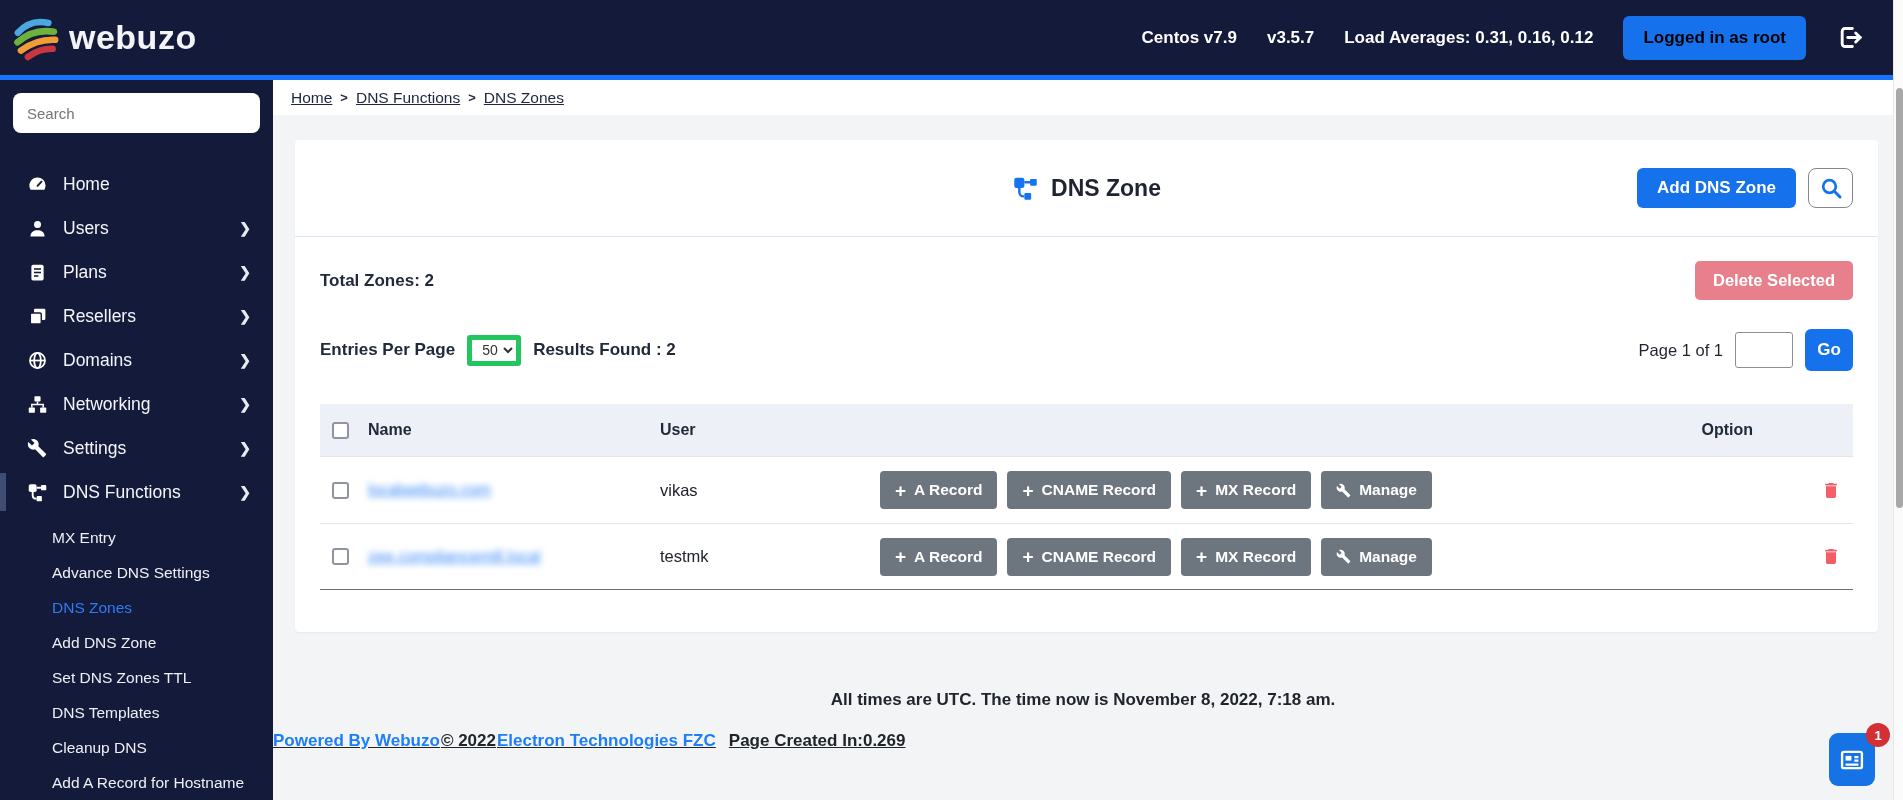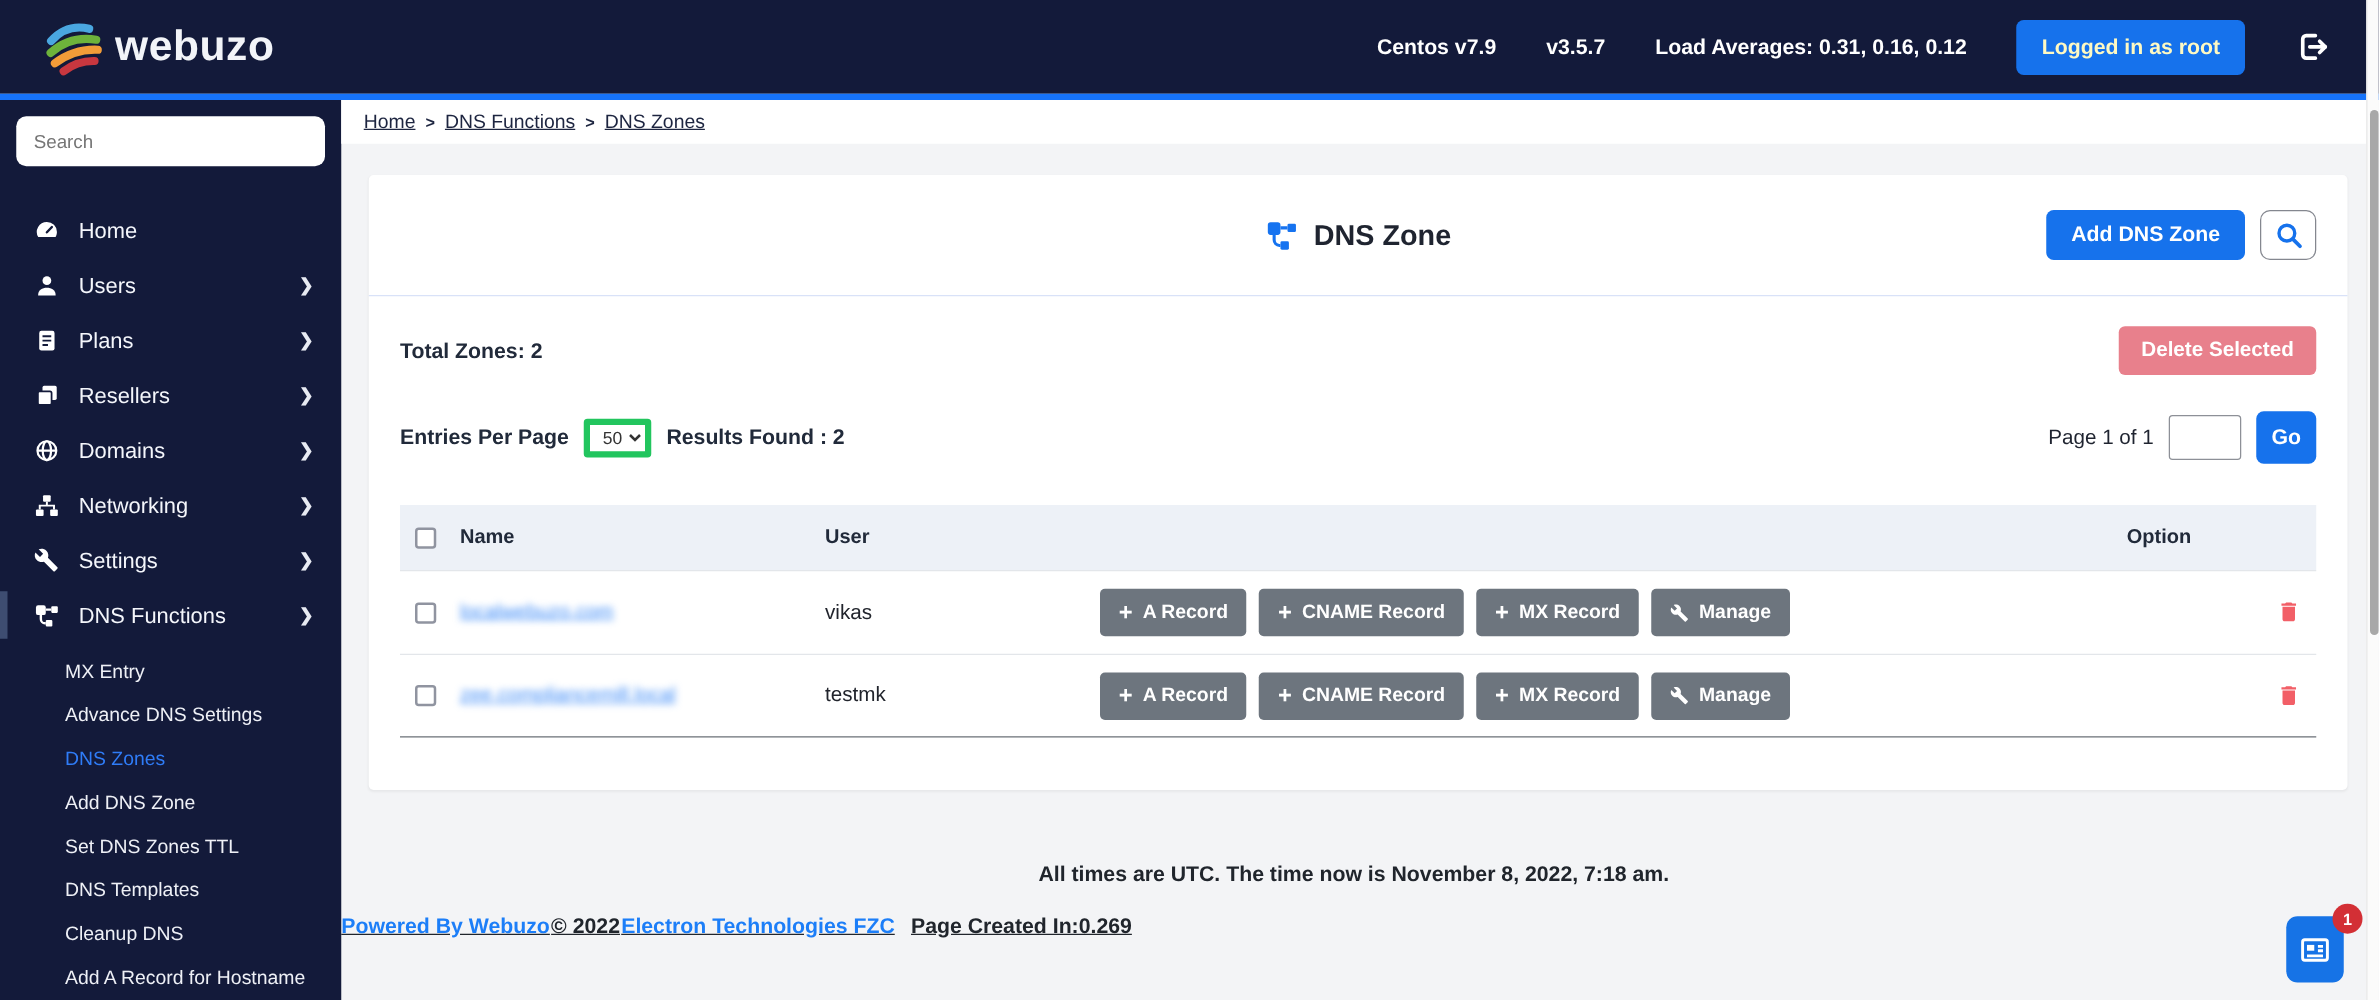--- a/index.html
+++ b/index.html
@@ -2,25 +2,25 @@
 <html><head>
 <meta charset="utf-8">
 <style>
   * { margin:0; padding:0; box-sizing:border-box; }
   html,body { width:1903px; height:800px; overflow:hidden; }
   body { font-family:"Liberation Sans", sans-serif; background:#f3f4f6; position:relative; }
   .screen { position:absolute; inset:0; width:1903px; height:800px; }
 
   
   .topbar { position:absolute; left:0; top:0; width:1903px; height:75px; background:#131a3a;
-            display:flex; align-items:center; padding:0 40px 0 36px; color:#fff; }
+            display:flex; align-items:center; padding:0 40px 0 13px; color:#fff; }
   .brand { display:flex; align-items:center; gap:10px; }
   .brand-name { font-size:34px; font-weight:700; letter-spacing:.5px; color:#f2f4f8; }
-  .topbar-right { margin-left:auto; display:flex; align-items:center; gap:40px; font-size:17px; font-weight:600; }
-  .login-btn { background:#1672ec; color:#fef9c3; border:none; border-radius:6px; padding:12px 20px;
+  .topbar-right { margin-left:auto; display:flex; align-items:center; gap:30px; font-size:17px; font-weight:600; }
+  .login-btn { background:#1672ec; color:#000000; border:none; border-radius:6px; padding:12px 20px;
                font-size:17px; font-weight:600; font-family:inherit; cursor:pointer; }
   .accent-line { position:absolute; left:0; top:75px; width:1903px; height:5px; background:#1673fa; }
 
   
   .sidebar { position:absolute; left:0; top:80px; width:273px; height:720px; background:#131a3a; overflow:hidden; }
   .search-wrap { padding:13px; }
   .search-input { width:247px; height:40px; border-radius:8px; border:none; padding:0 14px;
                   font-size:15px; font-family:inherit; color:#1c2336; background:#fff; outline:none; }
   .menu { margin-top:16px; }
   .menu-item { position:relative; height:44px; display:flex; align-items:center; gap:15px;

